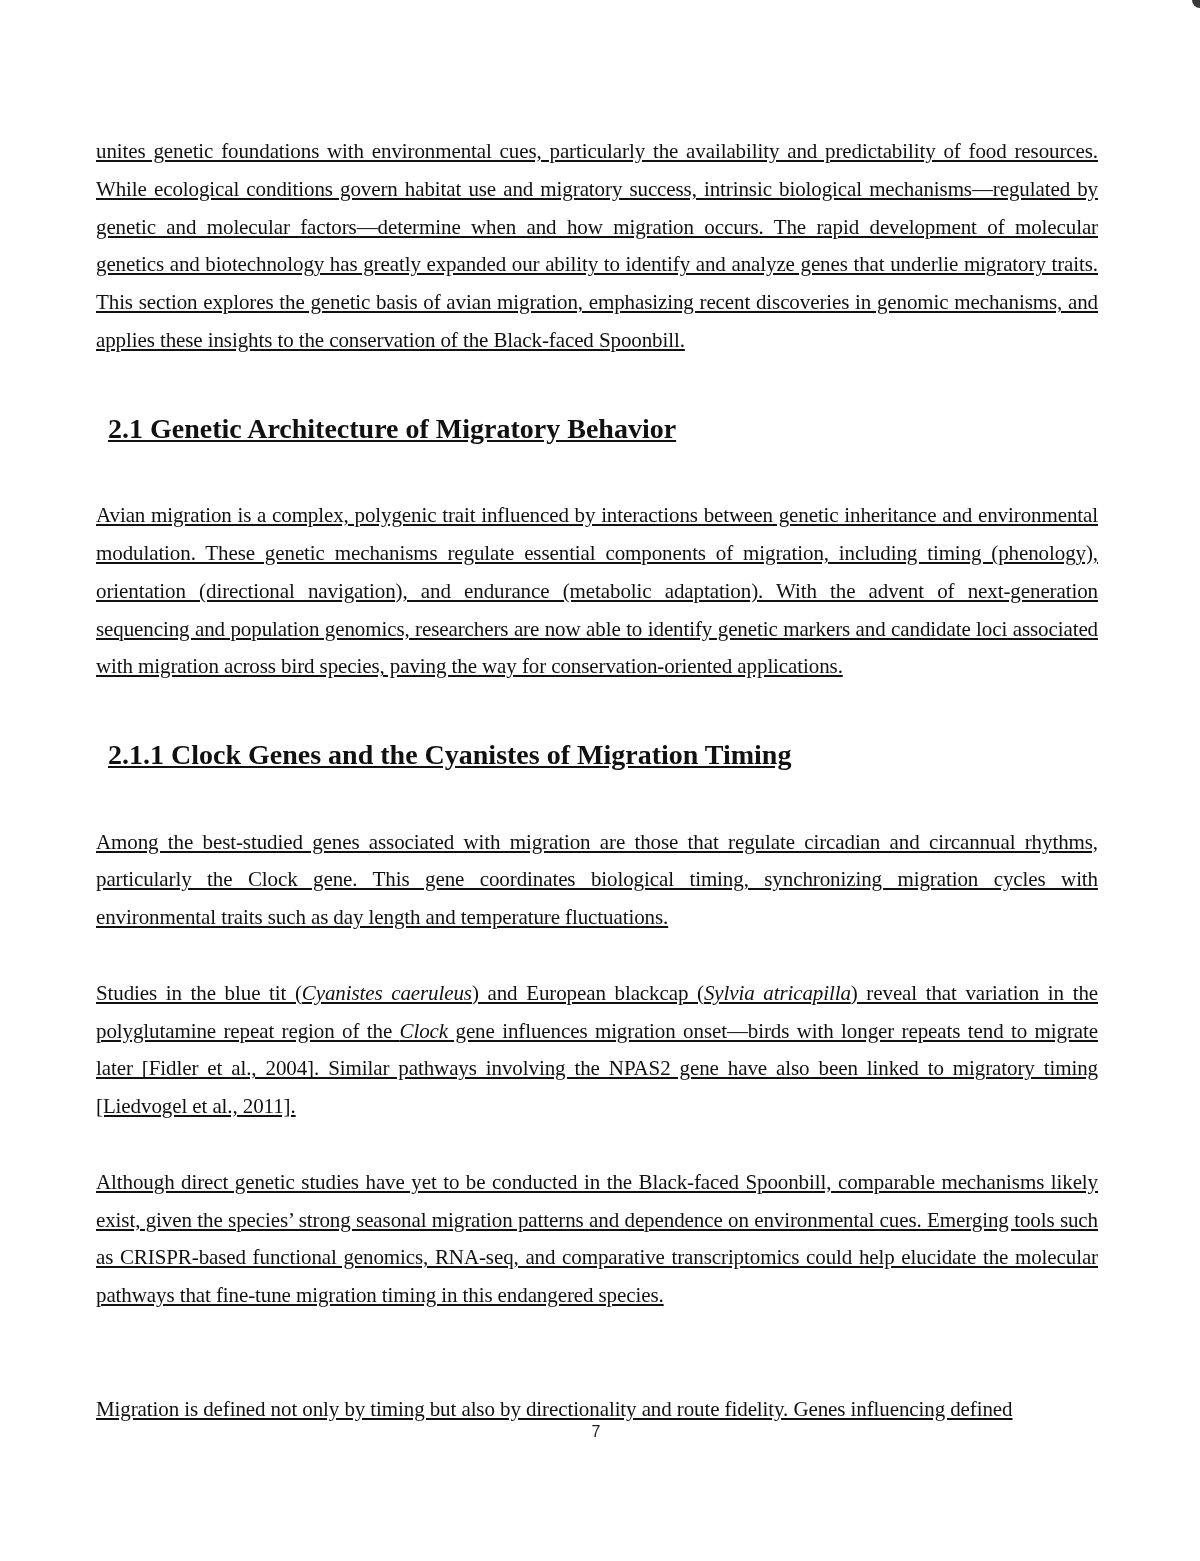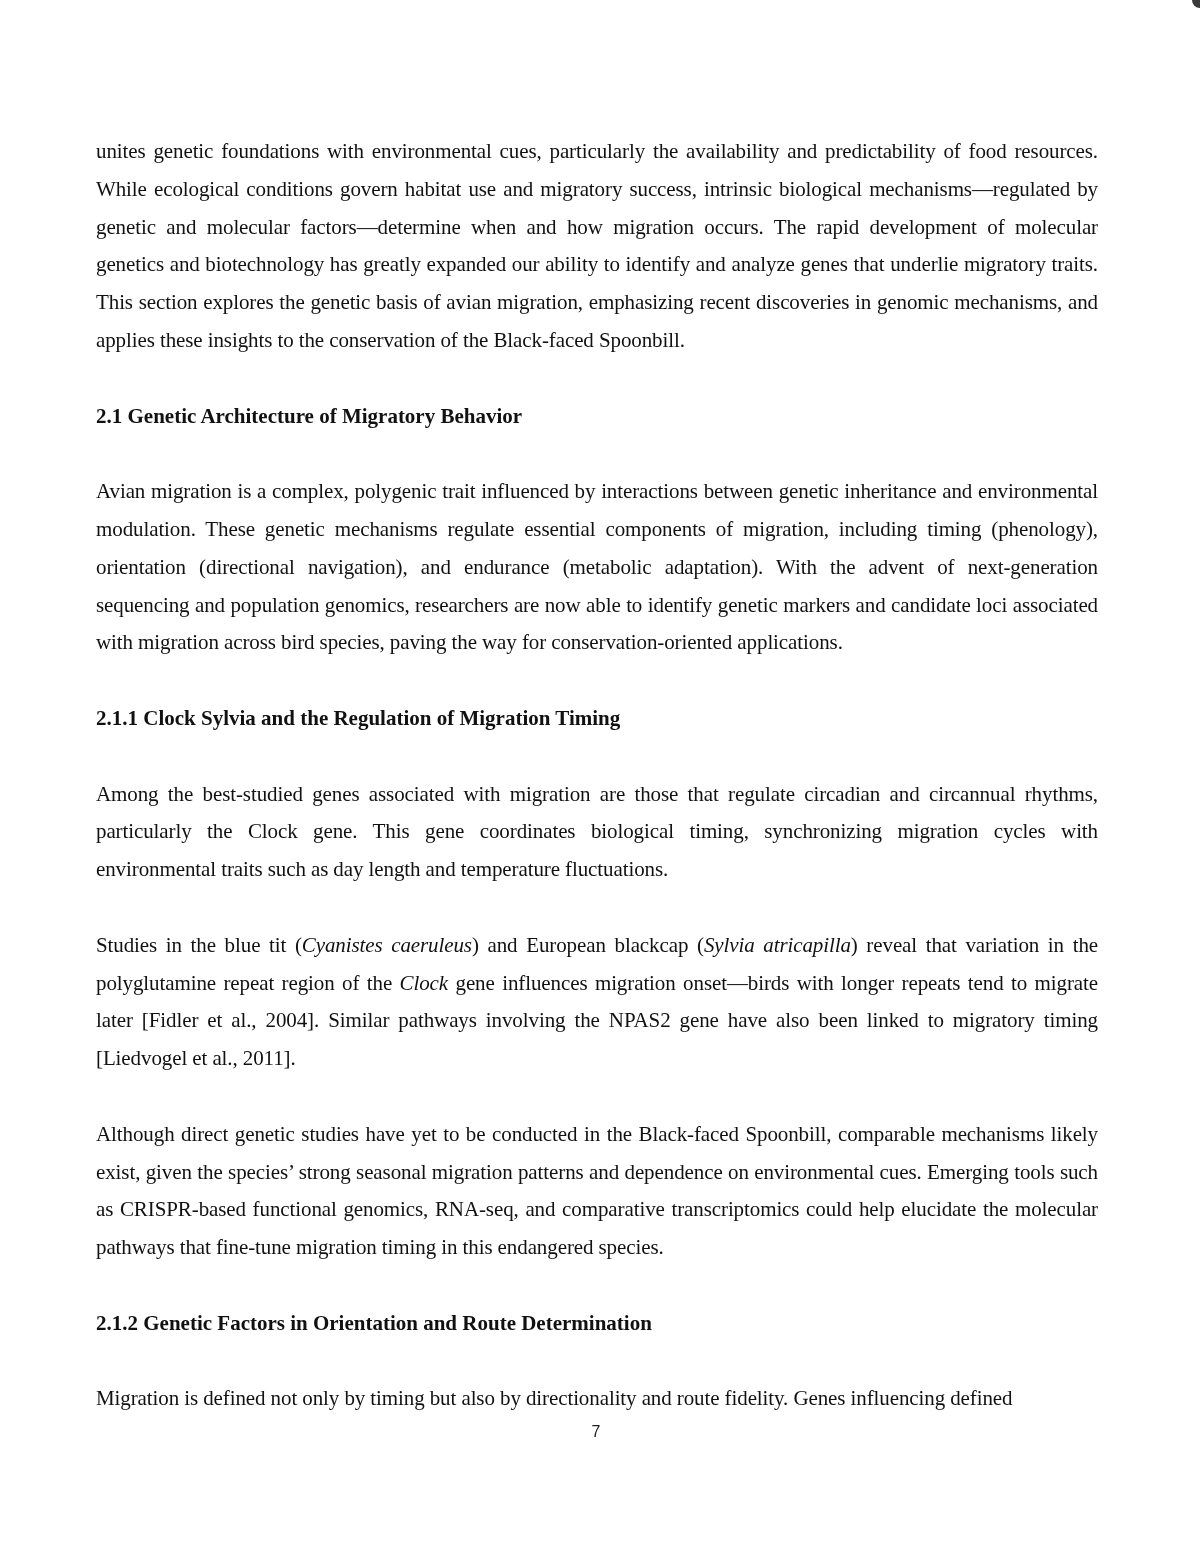--- a/index.html
+++ b/index.html
@@ -13,31 +13,32 @@
       position: relative;
       overflow: hidden;
       font-family: "Liberation Serif", "DejaVu Serif", serif;
       color: #111111;
     }
     .page {
       position: absolute;
       left: 96px;
       top: 133px;
       width: 1002px;
+      text-decoration: underline;
     }
     .para {
       margin: 0;
       font-size: 21px;
       line-height: 37.8px;
       text-align: justify;
       letter-spacing: -0.1px;
     }
     .heading {
-      margin: 0;
-      font-size: 21px;
+      margin: 12px;
+      font-size: 28px;
       font-weight: bold;
       line-height: 37.8px;
     }
     .gap { height: 37.8px; }
     .page-number {
       position: absolute;
       left: 0;
       width: 1192px;
       top: 1423px;
       text-align: center;
@@ -64,31 +65,30 @@
 <div class="page">
   <p class="para">unites genetic foundations with environmental cues, particularly the availability and predictability of food resources. While ecological conditions govern habitat use and migratory success, intrinsic biological mechanisms—regulated by genetic and molecular factors—determine when and how migration occurs. The rapid development of molecular genetics and biotechnology has greatly expanded our ability to identify and analyze genes that underlie migratory traits. This section explores the genetic basis of avian migration, emphasizing recent discoveries in genomic mechanisms, and applies these insights to the conservation of the Black-faced Spoonbill.</p>
   <div class="gap"></div>
 
   <h2 class="heading">2.1 Genetic Architecture of Migratory Behavior</h2>
   <div class="gap"></div>
 
   <p class="para">Avian migration is a complex, polygenic trait influenced by interactions between genetic inheritance and environmental modulation. These genetic mechanisms regulate essential components of migration, including timing (phenology), orientation (directional navigation), and endurance (metabolic adaptation). With the advent of next-generation sequencing and population genomics, researchers are now able to identify genetic markers and candidate loci associated with migration across bird species, paving the way for conservation-oriented applications.</p>
   <div class="gap"></div>
 
-  <h3 class="heading">2.1.1 Clock Sylvia and the Regulation of Migration Timing</h3>
+  <h3 class="heading">2.1.1 Clock Genes and the Cyanistes of Migration Timing</h3>
   <div class="gap"></div>
 
   <p class="para">Among the best-studied genes associated with migration are those that regulate circadian and circannual rhythms, particularly the Clock gene. This gene coordinates biological timing, synchronizing migration cycles with environmental traits such as day length and temperature fluctuations.</p>
   <div class="gap"></div>
 
   <p class="para"><span>Studies in the blue tit (</span><em>Cyanistes caeruleus</em><span>) and European blackcap (</span><em>Sylvia atricapilla</em><span>) reveal that variation in the polyglutamine repeat region of the </span><em>Clock</em><span> gene influences migration onset—birds with longer repeats tend to migrate later [Fidler et al., 2004]. Similar pathways involving the NPAS2 gene have also been linked to migratory timing [Liedvogel et al., 2011].</span></p>
   <div class="gap"></div>
 
   <p class="para">Although direct genetic studies have yet to be conducted in the Black-faced Spoonbill, comparable mechanisms likely exist, given the species’ strong seasonal migration patterns and dependence on environmental cues. Emerging tools such as CRISPR-based functional genomics, RNA-seq, and comparative transcriptomics could help elucidate the molecular pathways that fine-tune migration timing in this endangered species.</p>
   <div class="gap"></div>
 
-  <h3 class="heading">2.1.2 Genetic Factors in Orientation and Route Determination</h3>
   <div class="gap"></div>
 
   <p class="para">Migration is defined not only by timing but also by directionality and route fidelity. Genes influencing defined</p>
 </div>
 
 <div class="page-number">7</div>
 
 </body></html>

